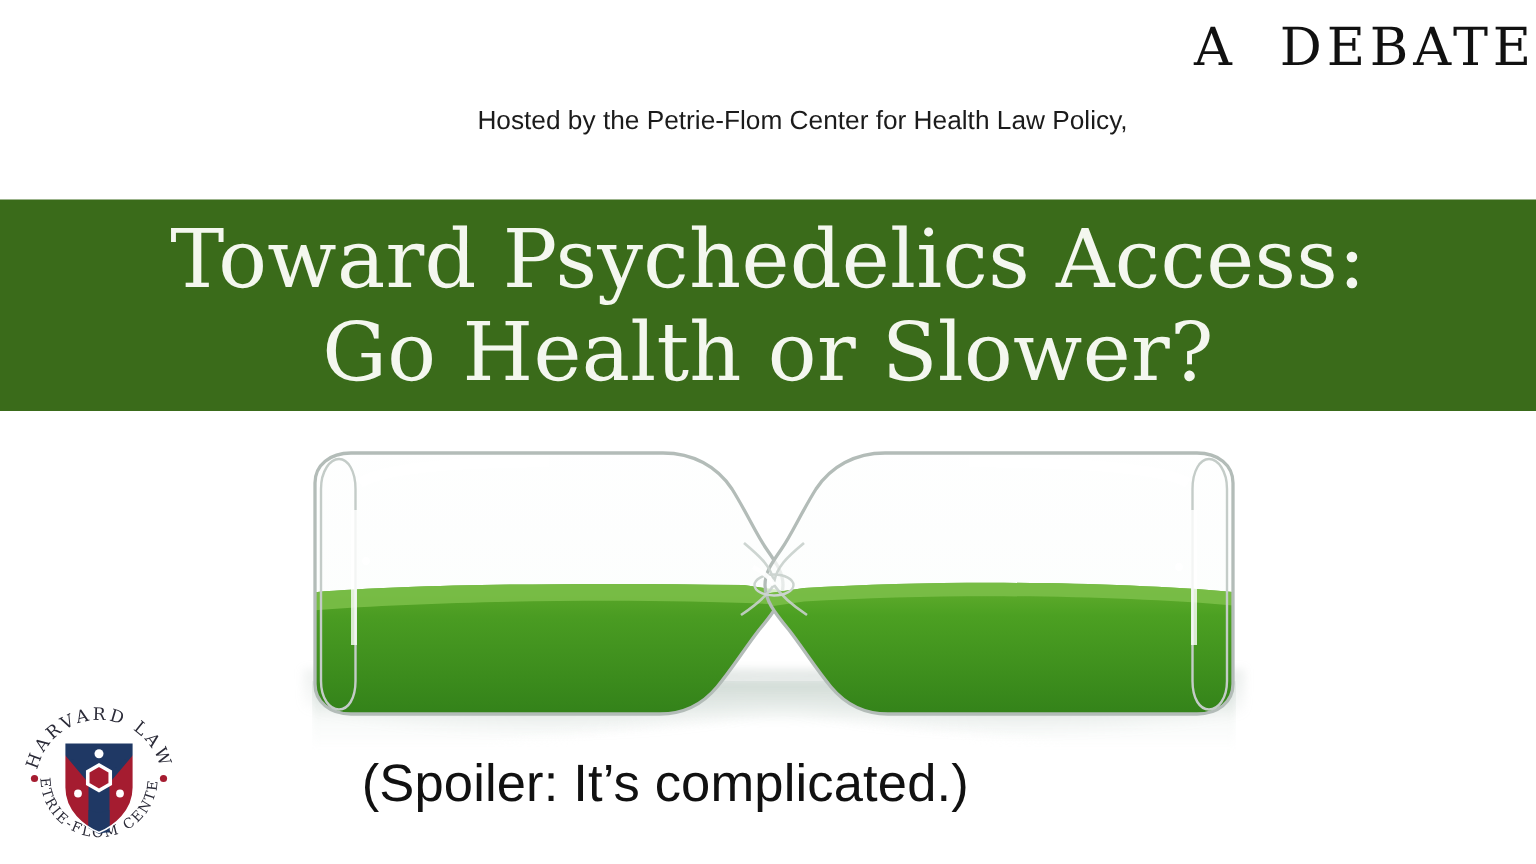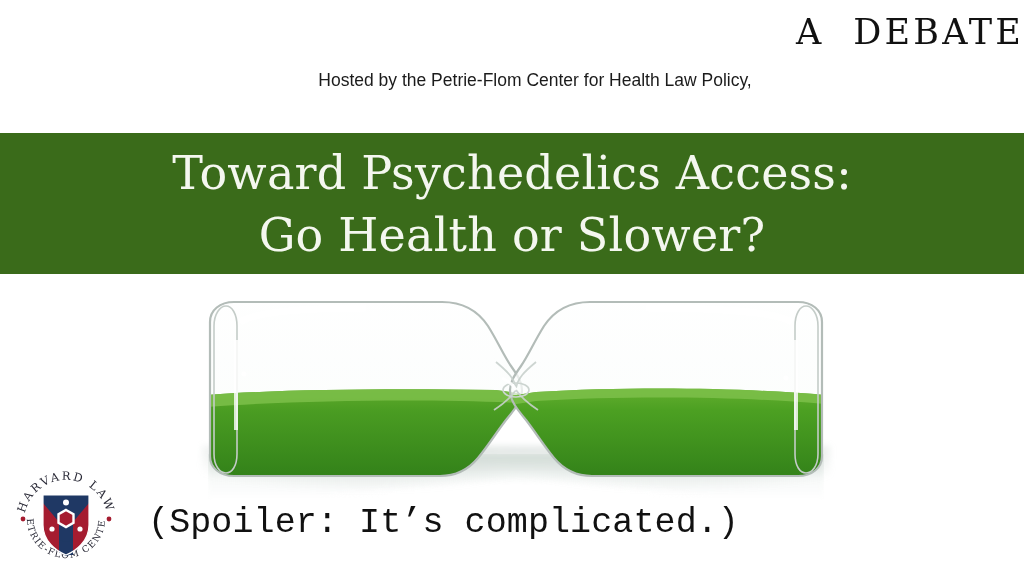--- a/index.html
+++ b/index.html
@@ -59,21 +59,21 @@
     width: 1024px;
     height: 141px;
     background: #3a6b1a;
     display: flex;
     flex-direction: column;
     align-items: center;
     justify-content: center;
   }
   .banner-line {
     font-family: "DejaVu Serif", "Liberation Serif", serif;
-    font-size: 46px;
+    font-size: 54px;
     line-height: 62px;
     color: #f4f7ef;
     font-weight: 400;
     letter-spacing: 0.2px;
     white-space: nowrap;
     text-align: center;
   }
 
   
   .photo {
@@ -109,21 +109,21 @@
   }
   .hg svg { position: absolute; left: 0; top: 0; }
 
   
   .spoiler {
     position: absolute;
     left: 0;
     top: 499px;
     width: 887px;
     text-align: center;
-    font-family: Liberation Mono, monospace;
+    font-family: Liberation Sans, sans-serif;
     font-size: 35px;
     line-height: 48px;
     color: #111111;
     letter-spacing: 0.1px;
   }
 
   
   .logo {
     position: absolute;
     left: 10px;

